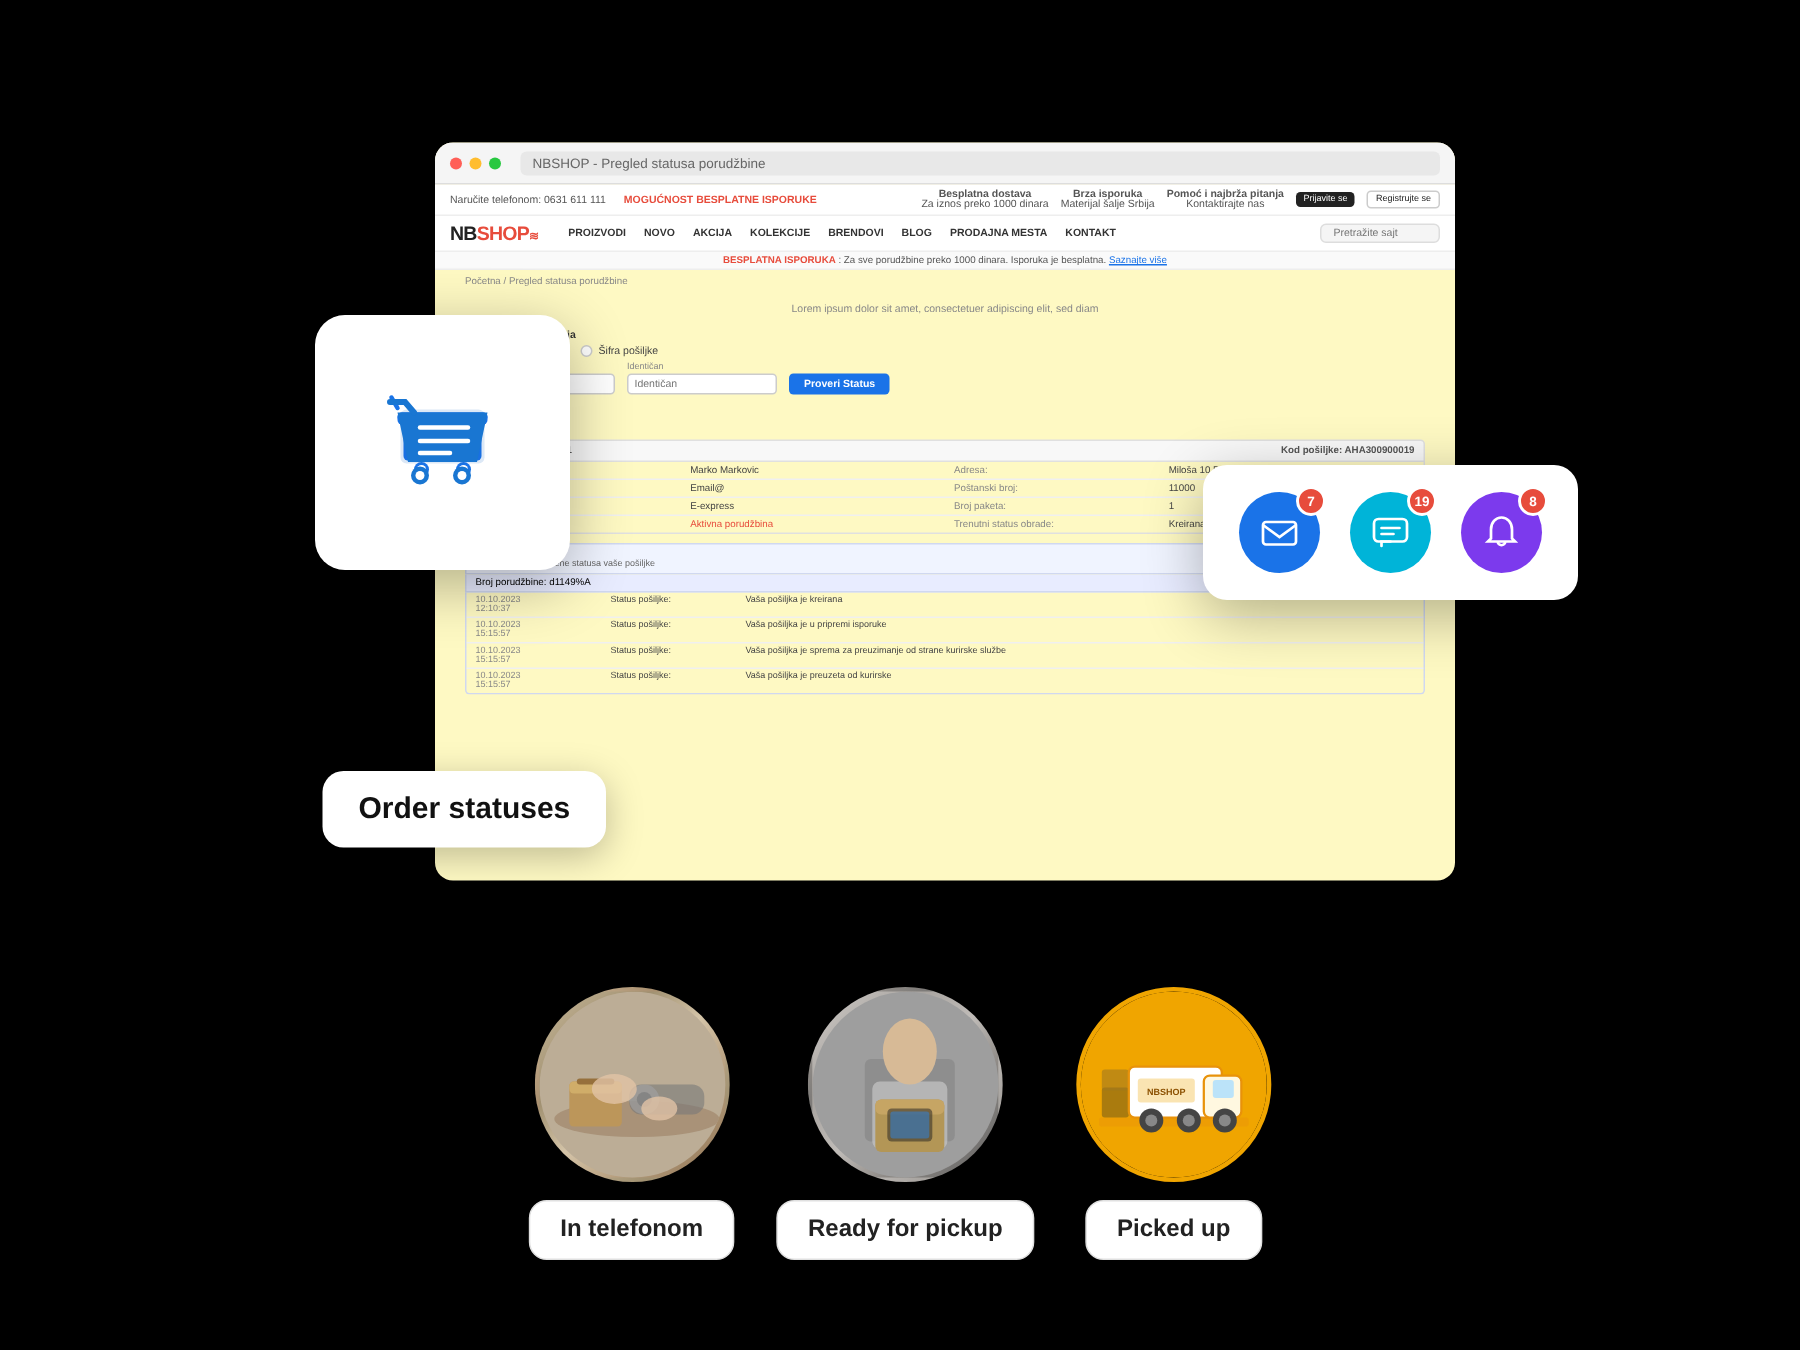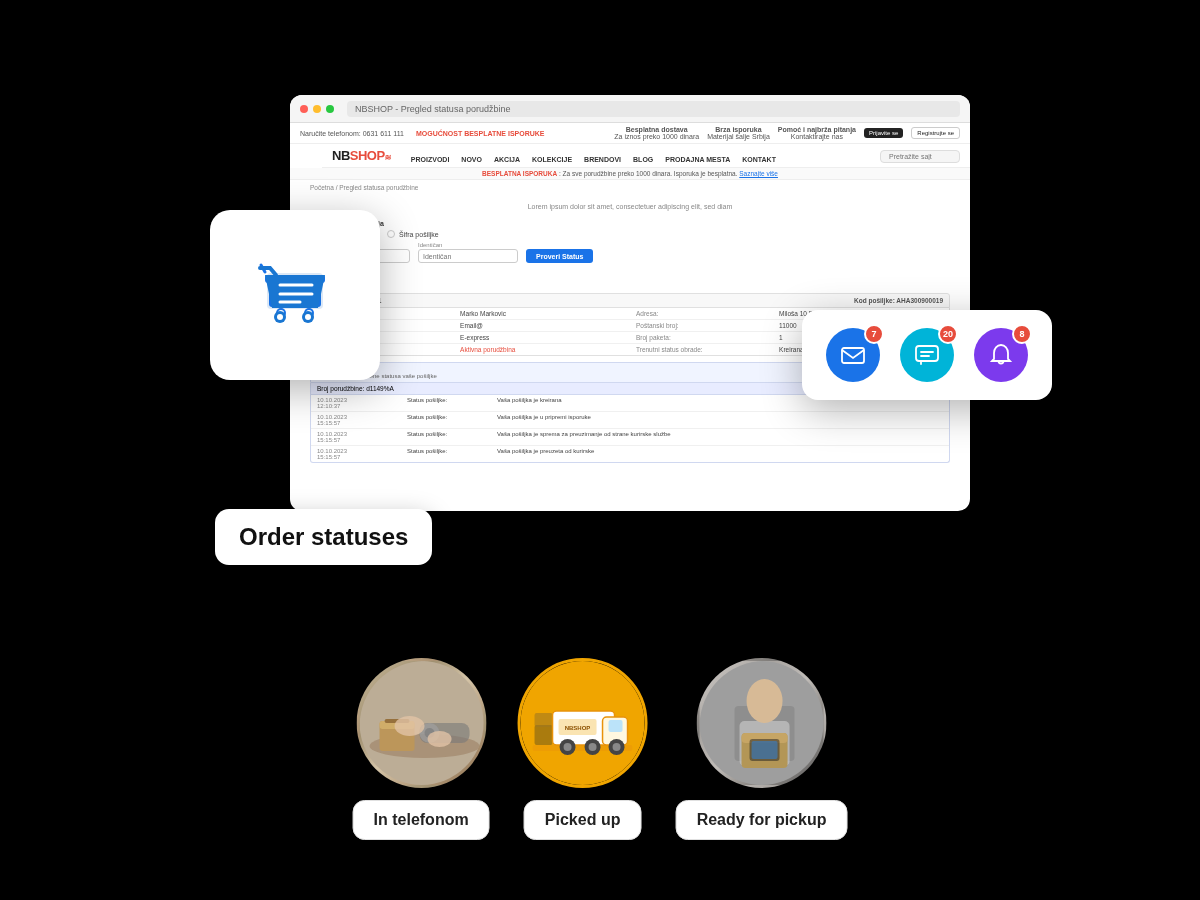--- a/index.html
+++ b/index.html
@@ -11,22 +11,22 @@
       font-family: -apple-system, BlinkMacSystemFont, 'Segoe UI', sans-serif;
       position: relative;
     }
 
     
     .browser-window {
       position: absolute;
       top: 95px;
       left: 290px;
       width: 680px;
-      height: 416px;
-      background: #ffffff;
+      height: 492px;
+      background: #fef9c3;
       border-radius: 12px;
       box-shadow: 0 20px 60px rgba(0,0,0,0.5);
       overflow: hidden;
       z-index: 10;
     }
     .browser-bar {
       background: #f5f5f5;
       height: 28px;
       display: flex;
       align-items: center;
@@ -67,27 +67,26 @@
       font-weight: 900; font-size: 13px; color: #222; letter-spacing: -0.5px;
     }
     .logo-accent { color: #e74c3c; }
 
     
     .site-nav {
       background: #fff;
       border-bottom: 1px solid #eee;
       padding: 4px 10px;
       display: flex;
-      align-items: flex-end;
+      align-items: center;
       gap: 12px;
       font-size: 7px;
       font-weight: 600;
       color: #333;
       text-transform: uppercase;
-      margin-left: 32px;
     }
     .site-nav-search {
       margin-left: auto;
       background: #f5f5f5;
       border: 1px solid #ddd;
       border-radius: 4px;
       padding: 2px 8px;
       font-size: 7px;
       width: 80px;
     }
@@ -245,21 +244,21 @@
 
     
     .label-card {
       position: absolute;
       bottom: 335px;
       left: 215px;
       background: #fff;
       border-radius: 14px;
       padding: 14px 24px;
       box-shadow: 0 6px 24px rgba(0,0,0,0.25);
-      font-size: 24px;
+      font-size: 20px;
       font-weight: 700;
       color: #111;
       z-index: 20;
     }
 
     
     .status-steps {
       position: absolute;
       bottom: 60px;
       left: 50%;
@@ -530,21 +529,21 @@
 
   <div class="notif-item">
     <div class="notif-icon-circle cyan">
       <svg width="28" height="28" viewBox="0 0 28 28" fill="none">
         <rect x="3" y="5" width="22" height="15" rx="3" fill="none" stroke="white" stroke-width="1.8"></rect>
         <path d="M8 23 L8 20 L14 20" stroke="white" stroke-width="1.8" stroke-linecap="round" fill="none"></path>
         <line x1="8" y1="11" x2="20" y2="11" stroke="white" stroke-width="1.8" stroke-linecap="round"></line>
         <line x1="8" y1="15" x2="16" y2="15" stroke="white" stroke-width="1.8" stroke-linecap="round"></line>
       </svg>
     </div>
-    <div class="notif-badge">20</div>
+    <div class="notif-badge">19</div>
   </div>
 
   <div class="notif-item">
     <div class="notif-icon-circle purple">
       <svg width="28" height="28" viewBox="0 0 28 28" fill="none">
         <path d="M14 4 C10 4 7 7.5 7 12 L7 18 L5 20 L23 20 L21 18 L21 12 C21 7.5 18 4 14 4 Z" fill="none" stroke="white" stroke-width="1.8"></path>
         <path d="M11.5 20 C11.5 21.4 12.6 22.5 14 22.5 C15.4 22.5 16.5 21.4 16.5 20" stroke="white" stroke-width="1.8" fill="none"></path>
       </svg>
     </div>
     <div class="notif-badge">8</div>
@@ -573,20 +572,42 @@
 
         <ellipse cx="50" cy="65" rx="15" ry="10" fill="#f0d0b0" opacity="0.8"></ellipse>
         <ellipse cx="80" cy="78" rx="12" ry="8" fill="#f0d0b0" opacity="0.8"></ellipse>
         <circle cx="65" cy="65" r="65" fill="rgba(0,0,0,0.06)"></circle>
       </svg>
     </div>
     <div class="step-label-box">In telefonom</div>
   </div>
 
   <div class="status-step">
+    <div class="step-circle step-pickup">
+      <svg width="130" height="130" viewBox="0 0 130 130">
+        <circle cx="65" cy="65" r="65" fill="#b0b0b0"></circle>
+
+        <rect x="35" y="45" width="60" height="55" rx="4" fill="#888" opacity="0.4"></rect>
+
+        <rect x="40" y="60" width="50" height="45" rx="5" fill="#ddd" opacity="0.7"></rect>
+
+        <ellipse cx="65" cy="40" rx="18" ry="22" fill="#f0d0a8"></ellipse>
+
+        <rect x="42" y="72" width="46" height="35" rx="4" fill="#c8a860"></rect>
+        <rect x="42" y="72" width="46" height="10" rx="4" fill="#ddb870"></rect>
+
+        <rect x="50" y="78" width="30" height="22" rx="3" fill="#222" opacity="0.5"></rect>
+        <rect x="52" y="80" width="26" height="18" rx="2" fill="#4488cc" opacity="0.7"></rect>
+        <circle cx="65" cy="65" r="65" fill="rgba(0,0,0,0.1)"></circle>
+      </svg>
+    </div>
+    <div class="step-label-box">Ready for pickup</div>
+  </div>
+
+  <div class="status-step">
     <div class="step-circle active-step">
       <div class="truck-container">
         <svg width="100" height="80" viewBox="0 0 100 80">
 
           <rect x="0" y="62" width="100" height="6" fill="#e8920a" opacity="0.4" rx="2"></rect>
 
           <rect x="2" y="42" width="18" height="20" rx="2" fill="#8B6914" opacity="0.7"></rect>
           <rect x="2" y="30" width="18" height="14" rx="2" fill="#a07820" opacity="0.6"></rect>
 
           <rect x="20" y="28" width="62" height="34" rx="4" fill="#fff" stroke="#e8920a" stroke-width="1.5"></rect>
@@ -603,36 +624,14 @@
           <circle cx="84" cy="64" r="4" fill="#888"></circle>
 
           <rect x="26" y="36" width="38" height="16" rx="2" fill="#f0a500" opacity="0.3"></rect>
           <text x="45" y="47" text-anchor="middle" font-size="6" font-weight="bold" fill="#8B5000">NBSHOP</text>
         </svg>
       </div>
     </div>
     <div class="step-label-box">Picked up</div>
   </div>
 
-  <div class="status-step">
-    <div class="step-circle step-pickup">
-      <svg width="130" height="130" viewBox="0 0 130 130">
-        <circle cx="65" cy="65" r="65" fill="#b0b0b0"></circle>
-
-        <rect x="35" y="45" width="60" height="55" rx="4" fill="#888" opacity="0.4"></rect>
-
-        <rect x="40" y="60" width="50" height="45" rx="5" fill="#ddd" opacity="0.7"></rect>
-
-        <ellipse cx="65" cy="40" rx="18" ry="22" fill="#f0d0a8"></ellipse>
-
-        <rect x="42" y="72" width="46" height="35" rx="4" fill="#c8a860"></rect>
-        <rect x="42" y="72" width="46" height="10" rx="4" fill="#ddb870"></rect>
-
-        <rect x="50" y="78" width="30" height="22" rx="3" fill="#222" opacity="0.5"></rect>
-        <rect x="52" y="80" width="26" height="18" rx="2" fill="#4488cc" opacity="0.7"></rect>
-        <circle cx="65" cy="65" r="65" fill="rgba(0,0,0,0.1)"></circle>
-      </svg>
-    </div>
-    <div class="step-label-box">Ready for pickup</div>
-  </div>
-
 
 </div>
 
 </body></html>

